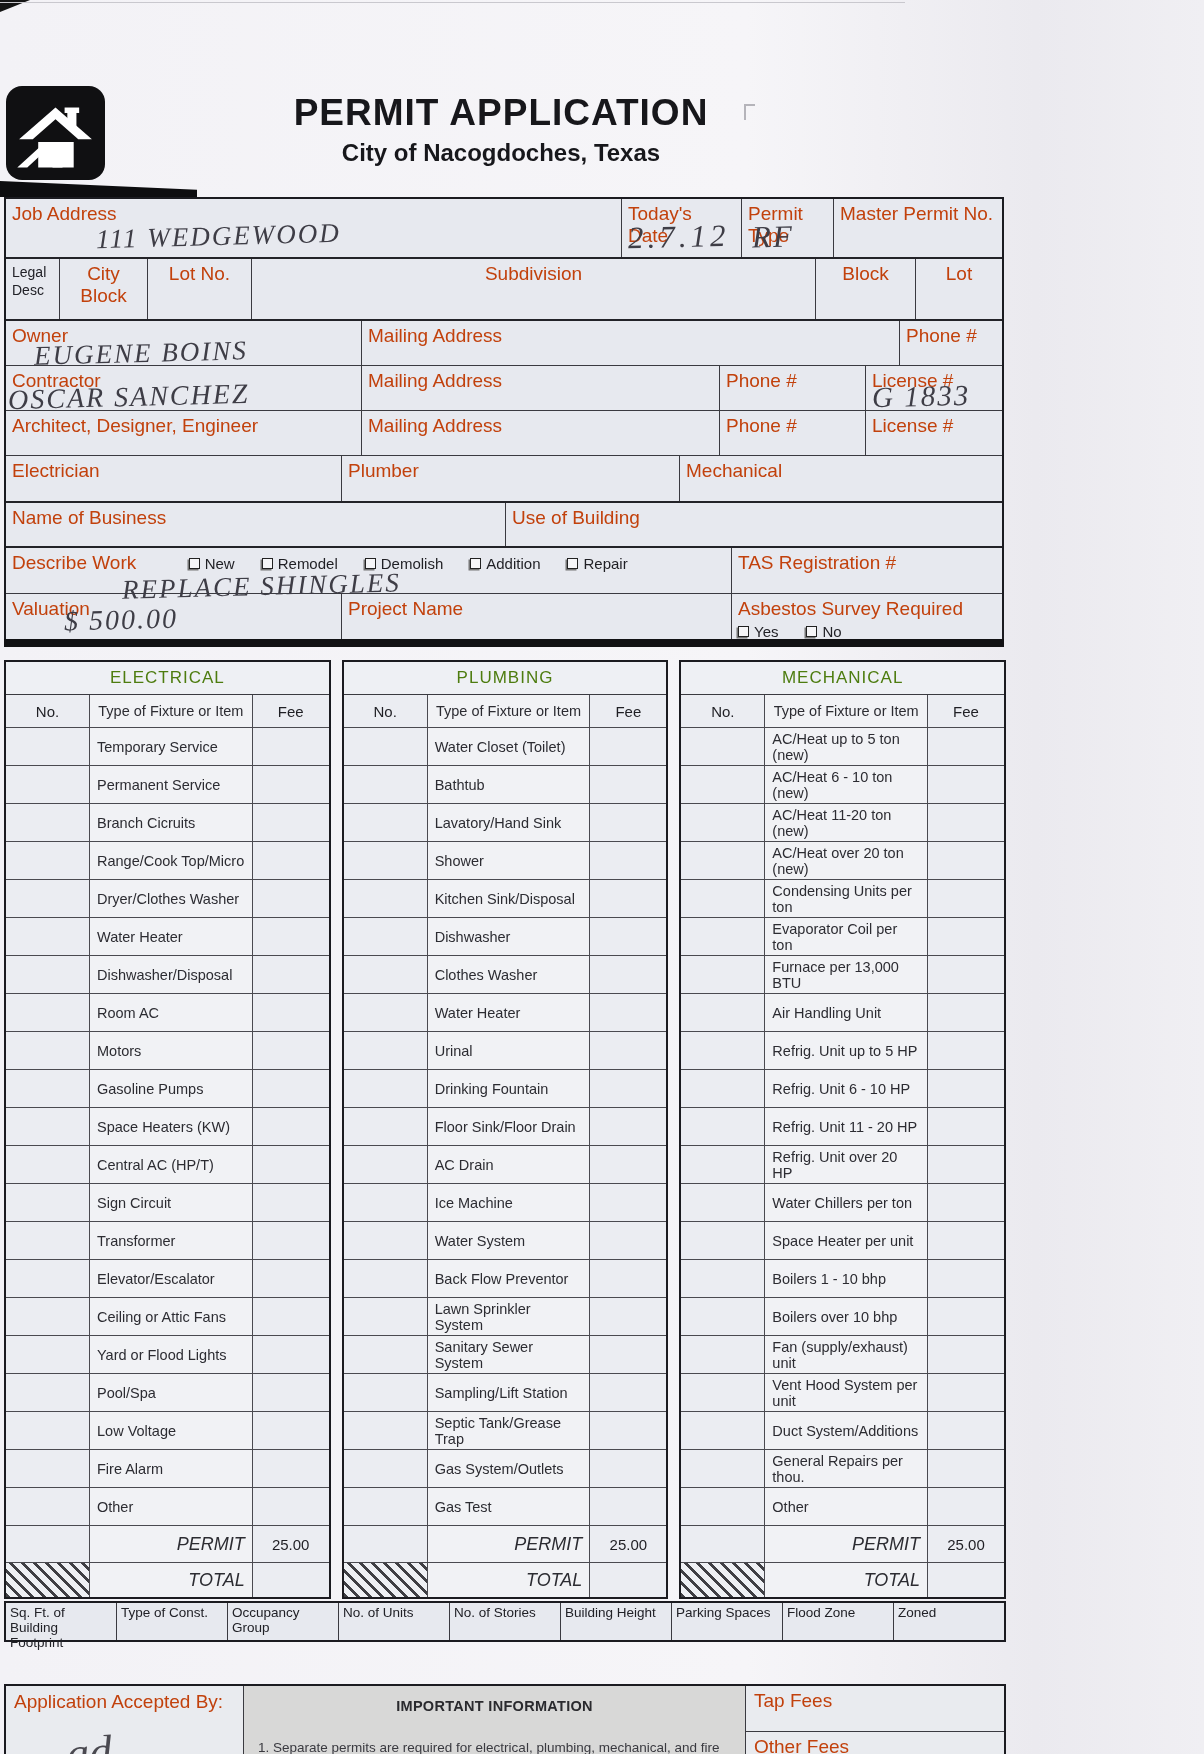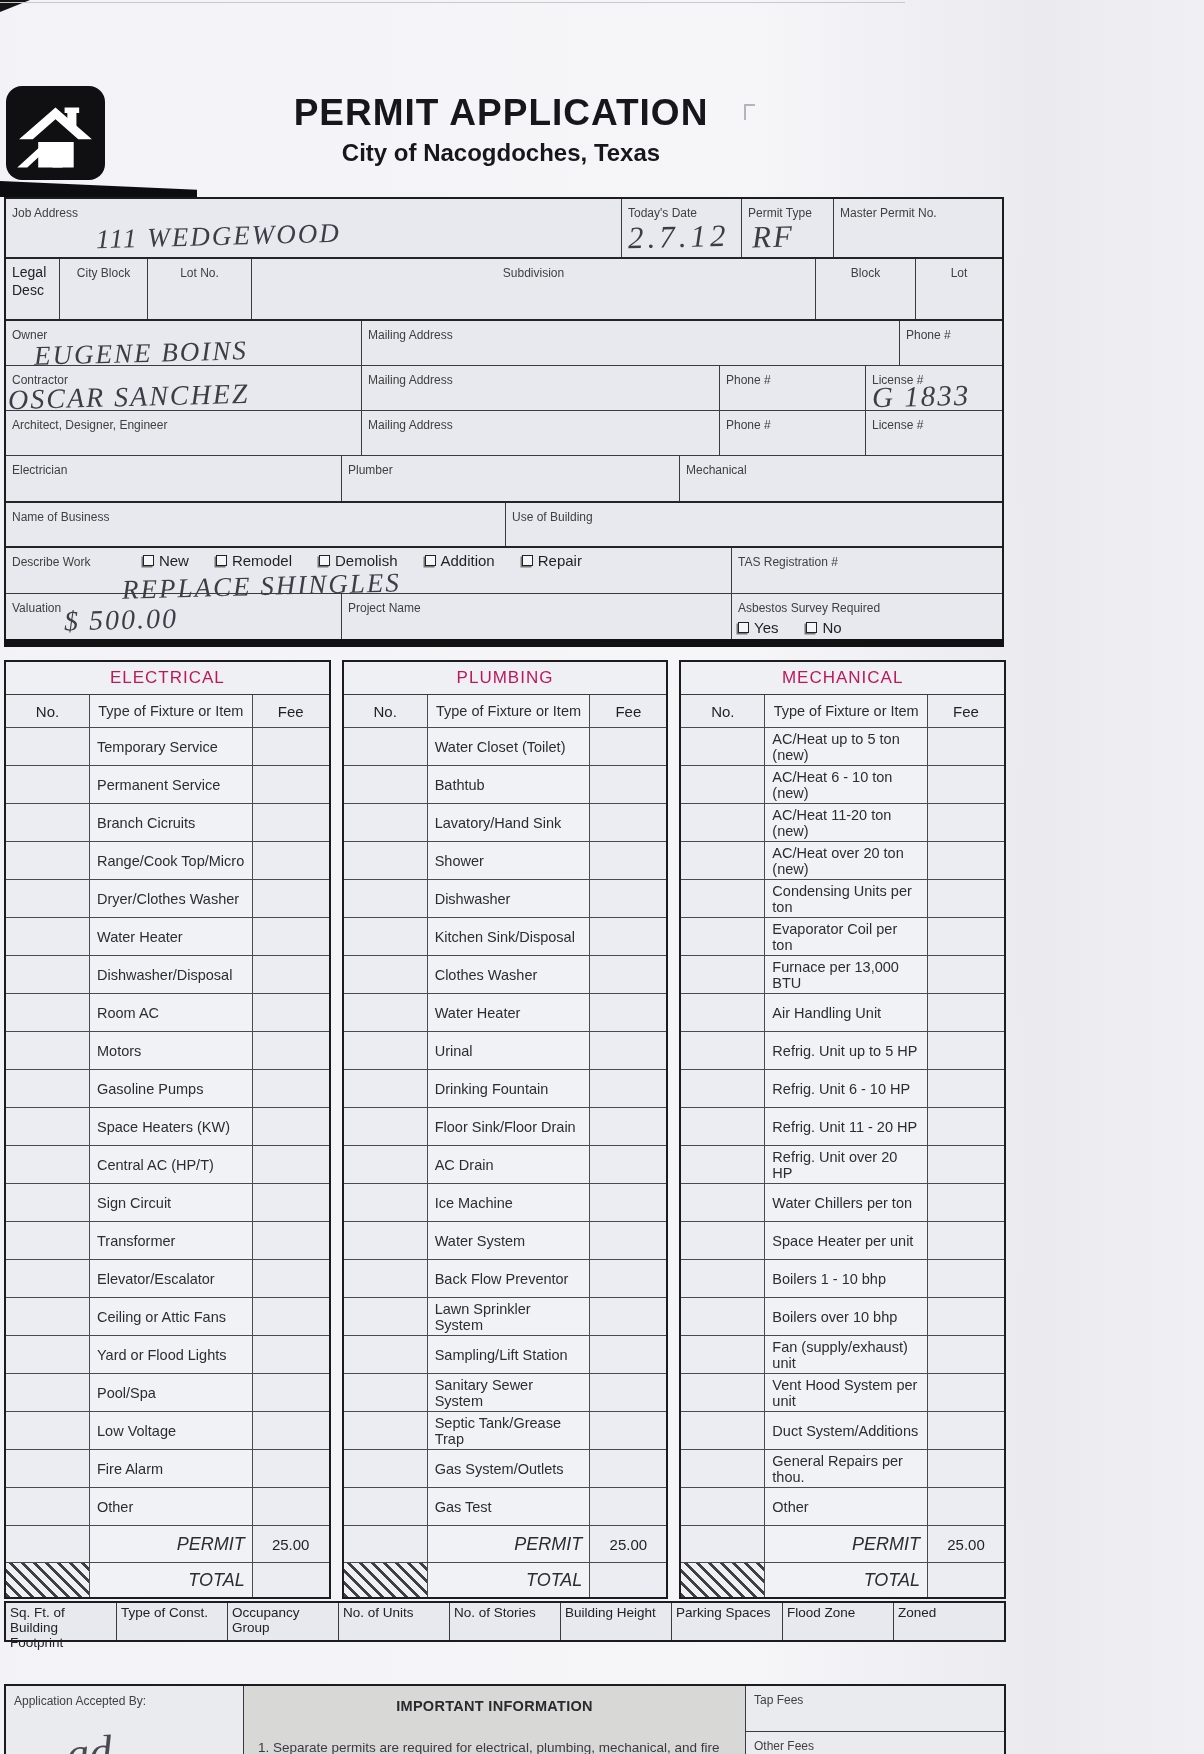--- a/index.html
+++ b/index.html
@@ -19,34 +19,34 @@
   .title-block{position:absolute;left:0;top:92px;width:1002px;text-align:center;}
   .title{font-size:37px;font-weight:bold;letter-spacing:1px;color:#17171b;}
   .subtitle{font-size:24px;font-weight:bold;margin-top:5px;color:#17171b;}
   
   .top-form{position:absolute;left:4px;top:197px;width:1000px;border:2px solid #1b1b20;background:#e7e9ef;box-sizing:border-box;}
   .tf-row{display:flex;border-bottom:1px solid #3a3a40;position:relative;box-sizing:border-box;}
   .tf-row.thick{border-bottom:2px solid #232328;}
   .tf-row:last-child{border-bottom:none;}
   .cell{border-right:1px solid #3a3a40;padding:4px 6px;position:relative;box-sizing:border-box;overflow:visible;}
   .cell:last-child{border-right:none;}
-  .lbl{font-size:12px;color:#404040;}
+  .lbl{font-size:19px;color:#c2410c;}
   .lbl-sm{font-size:14px;color:#212127;line-height:1.15;}
   .ctr{text-align:center;}
   .r1{height:60px;} .r2{height:62px;} .r3{height:45px;} .r4{height:45px;} .r5{height:45px;}
   .r6{height:47px;} .r7{height:45px;} .r8{height:46px;} .r9{height:47px;}
   .hw{font-family:"Liberation Serif", serif;font-style:italic;color:#3e3d46;letter-spacing:2px;white-space:nowrap;line-height:1;position:absolute;z-index:5;transform:rotate(-1.5deg);}
   .form-bar{position:absolute;left:4px;top:639px;width:1000px;height:8px;background:#121214;}
   .cb{width:11px;height:11px;border:1.5px solid #222;display:inline-block;box-sizing:border-box;box-shadow:-1.5px 1.5px 0 0 #777;background:#f6f6f8;margin-right:5px;vertical-align:-1px;}
   .opt{display:inline-flex;align-items:center;margin-right:27px;font-size:15px;}
   .work-opts{display:inline-flex;margin-left:48px;}
   
   .tables{position:absolute;left:4px;top:660px;width:1002px;display:flex;gap:11px;}
   .fee-table{flex:1;border:2px solid #1b1b20;background:#eef0f4;box-sizing:border-box;}
-  .ft-title{height:32px;line-height:32px;text-align:center;font-size:17px;letter-spacing:1px;border-bottom:1px solid #3a3a40;color:#be185d;}
+  .ft-title{height:32px;line-height:32px;text-align:center;font-size:17px;letter-spacing:1px;border-bottom:1px solid #3a3a40;color:#4d7c0f;}
   .ft-row{display:flex;height:38px;border-bottom:1px solid #4a4a50;box-sizing:border-box;}
   .ft-head{height:33px;}
   .ft-no{width:84px;border-right:1px solid #4a4a50;box-sizing:border-box;display:flex;align-items:center;justify-content:center;font-size:15px;background:#ebedf2;}
   .ft-type{flex:1;border-right:1px solid #4a4a50;box-sizing:border-box;display:flex;align-items:center;padding:0 7px;font-size:14.5px;color:#2c2c32;background:#f1f2f5;}
   .ft-head .ft-type{justify-content:center;}
   .ft-fee{width:76px;display:flex;align-items:center;justify-content:center;font-size:15px;background:#ebedf2;}
   .ft-permit{height:37px;}
   .ft-total{height:34px;border-bottom:none;}
   .ft-type.right{justify-content:flex-end;font-size:18px;font-style:italic;}
   .hatch{background:repeating-linear-gradient(45deg,#3f3f44 0 3px,#eef0f4 3px 8.5px);}
@@ -405,30 +405,30 @@
             <div class="ft-type">Lavatory/Hand Sink</div>
             <div class="ft-fee"></div>
           </div>
           <div class="ft-row">
             <div class="ft-no"></div>
             <div class="ft-type">Shower</div>
             <div class="ft-fee"></div>
           </div>
           <div class="ft-row">
             <div class="ft-no"></div>
+            <div class="ft-type">Kitchen Sink/Disposal</div>
+            <div class="ft-fee"></div>
+          </div>
+          <div class="ft-row">
+            <div class="ft-no"></div>
             <div class="ft-type">Dishwasher</div>
             <div class="ft-fee"></div>
           </div>
           <div class="ft-row">
             <div class="ft-no"></div>
-            <div class="ft-type">Kitchen Sink/Disposal</div>
-            <div class="ft-fee"></div>
-          </div>
-          <div class="ft-row">
-            <div class="ft-no"></div>
             <div class="ft-type">Clothes Washer</div>
             <div class="ft-fee"></div>
           </div>
           <div class="ft-row">
             <div class="ft-no"></div>
             <div class="ft-type">Water Heater</div>
             <div class="ft-fee"></div>
           </div>
           <div class="ft-row">
             <div class="ft-no"></div>
@@ -465,26 +465,26 @@
             <div class="ft-type">Back Flow Preventor</div>
             <div class="ft-fee"></div>
           </div>
           <div class="ft-row">
             <div class="ft-no"></div>
             <div class="ft-type">Lawn Sprinkler System</div>
             <div class="ft-fee"></div>
           </div>
           <div class="ft-row">
             <div class="ft-no"></div>
+            <div class="ft-type">Sanitary Sewer System</div>
+            <div class="ft-fee"></div>
+          </div>
+          <div class="ft-row">
+            <div class="ft-no"></div>
             <div class="ft-type">Sampling/Lift Station</div>
-            <div class="ft-fee"></div>
-          </div>
-          <div class="ft-row">
-            <div class="ft-no"></div>
-            <div class="ft-type">Sanitary Sewer System</div>
             <div class="ft-fee"></div>
           </div>
           <div class="ft-row">
             <div class="ft-no"></div>
             <div class="ft-type">Septic Tank/Grease Trap</div>
             <div class="ft-fee"></div>
           </div>
           <div class="ft-row">
             <div class="ft-no"></div>
             <div class="ft-type">Gas System/Outlets</div>

